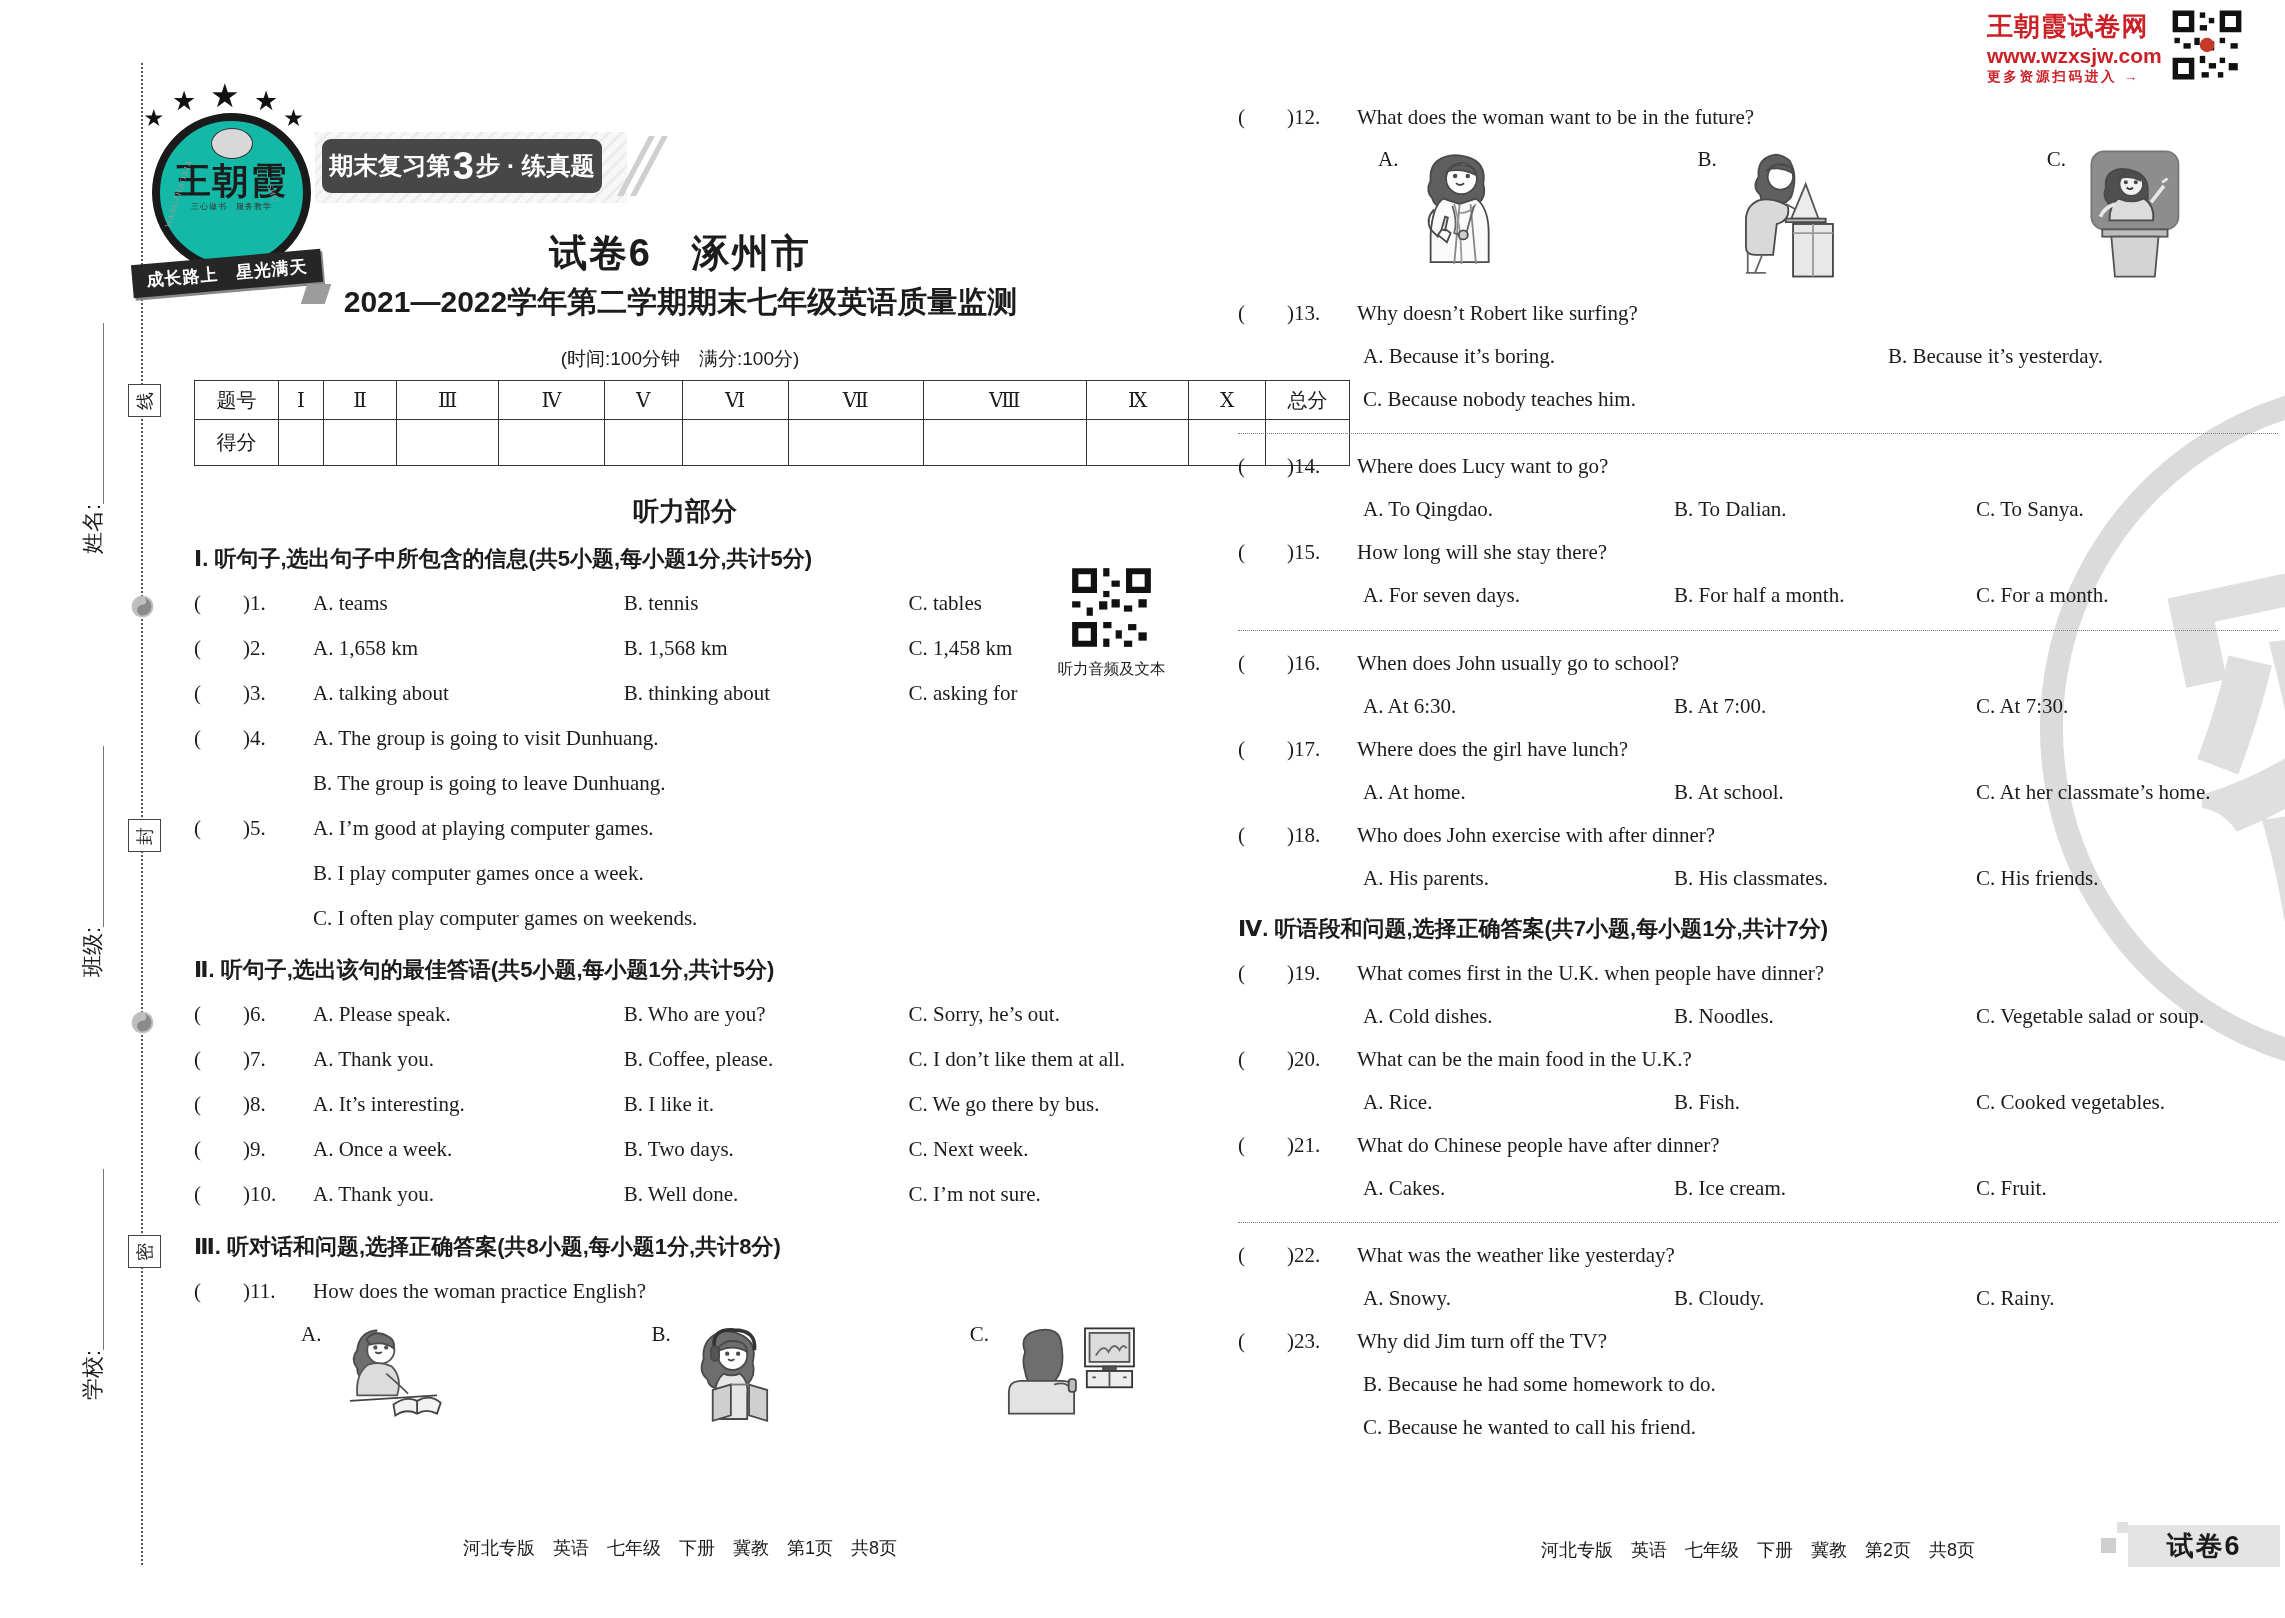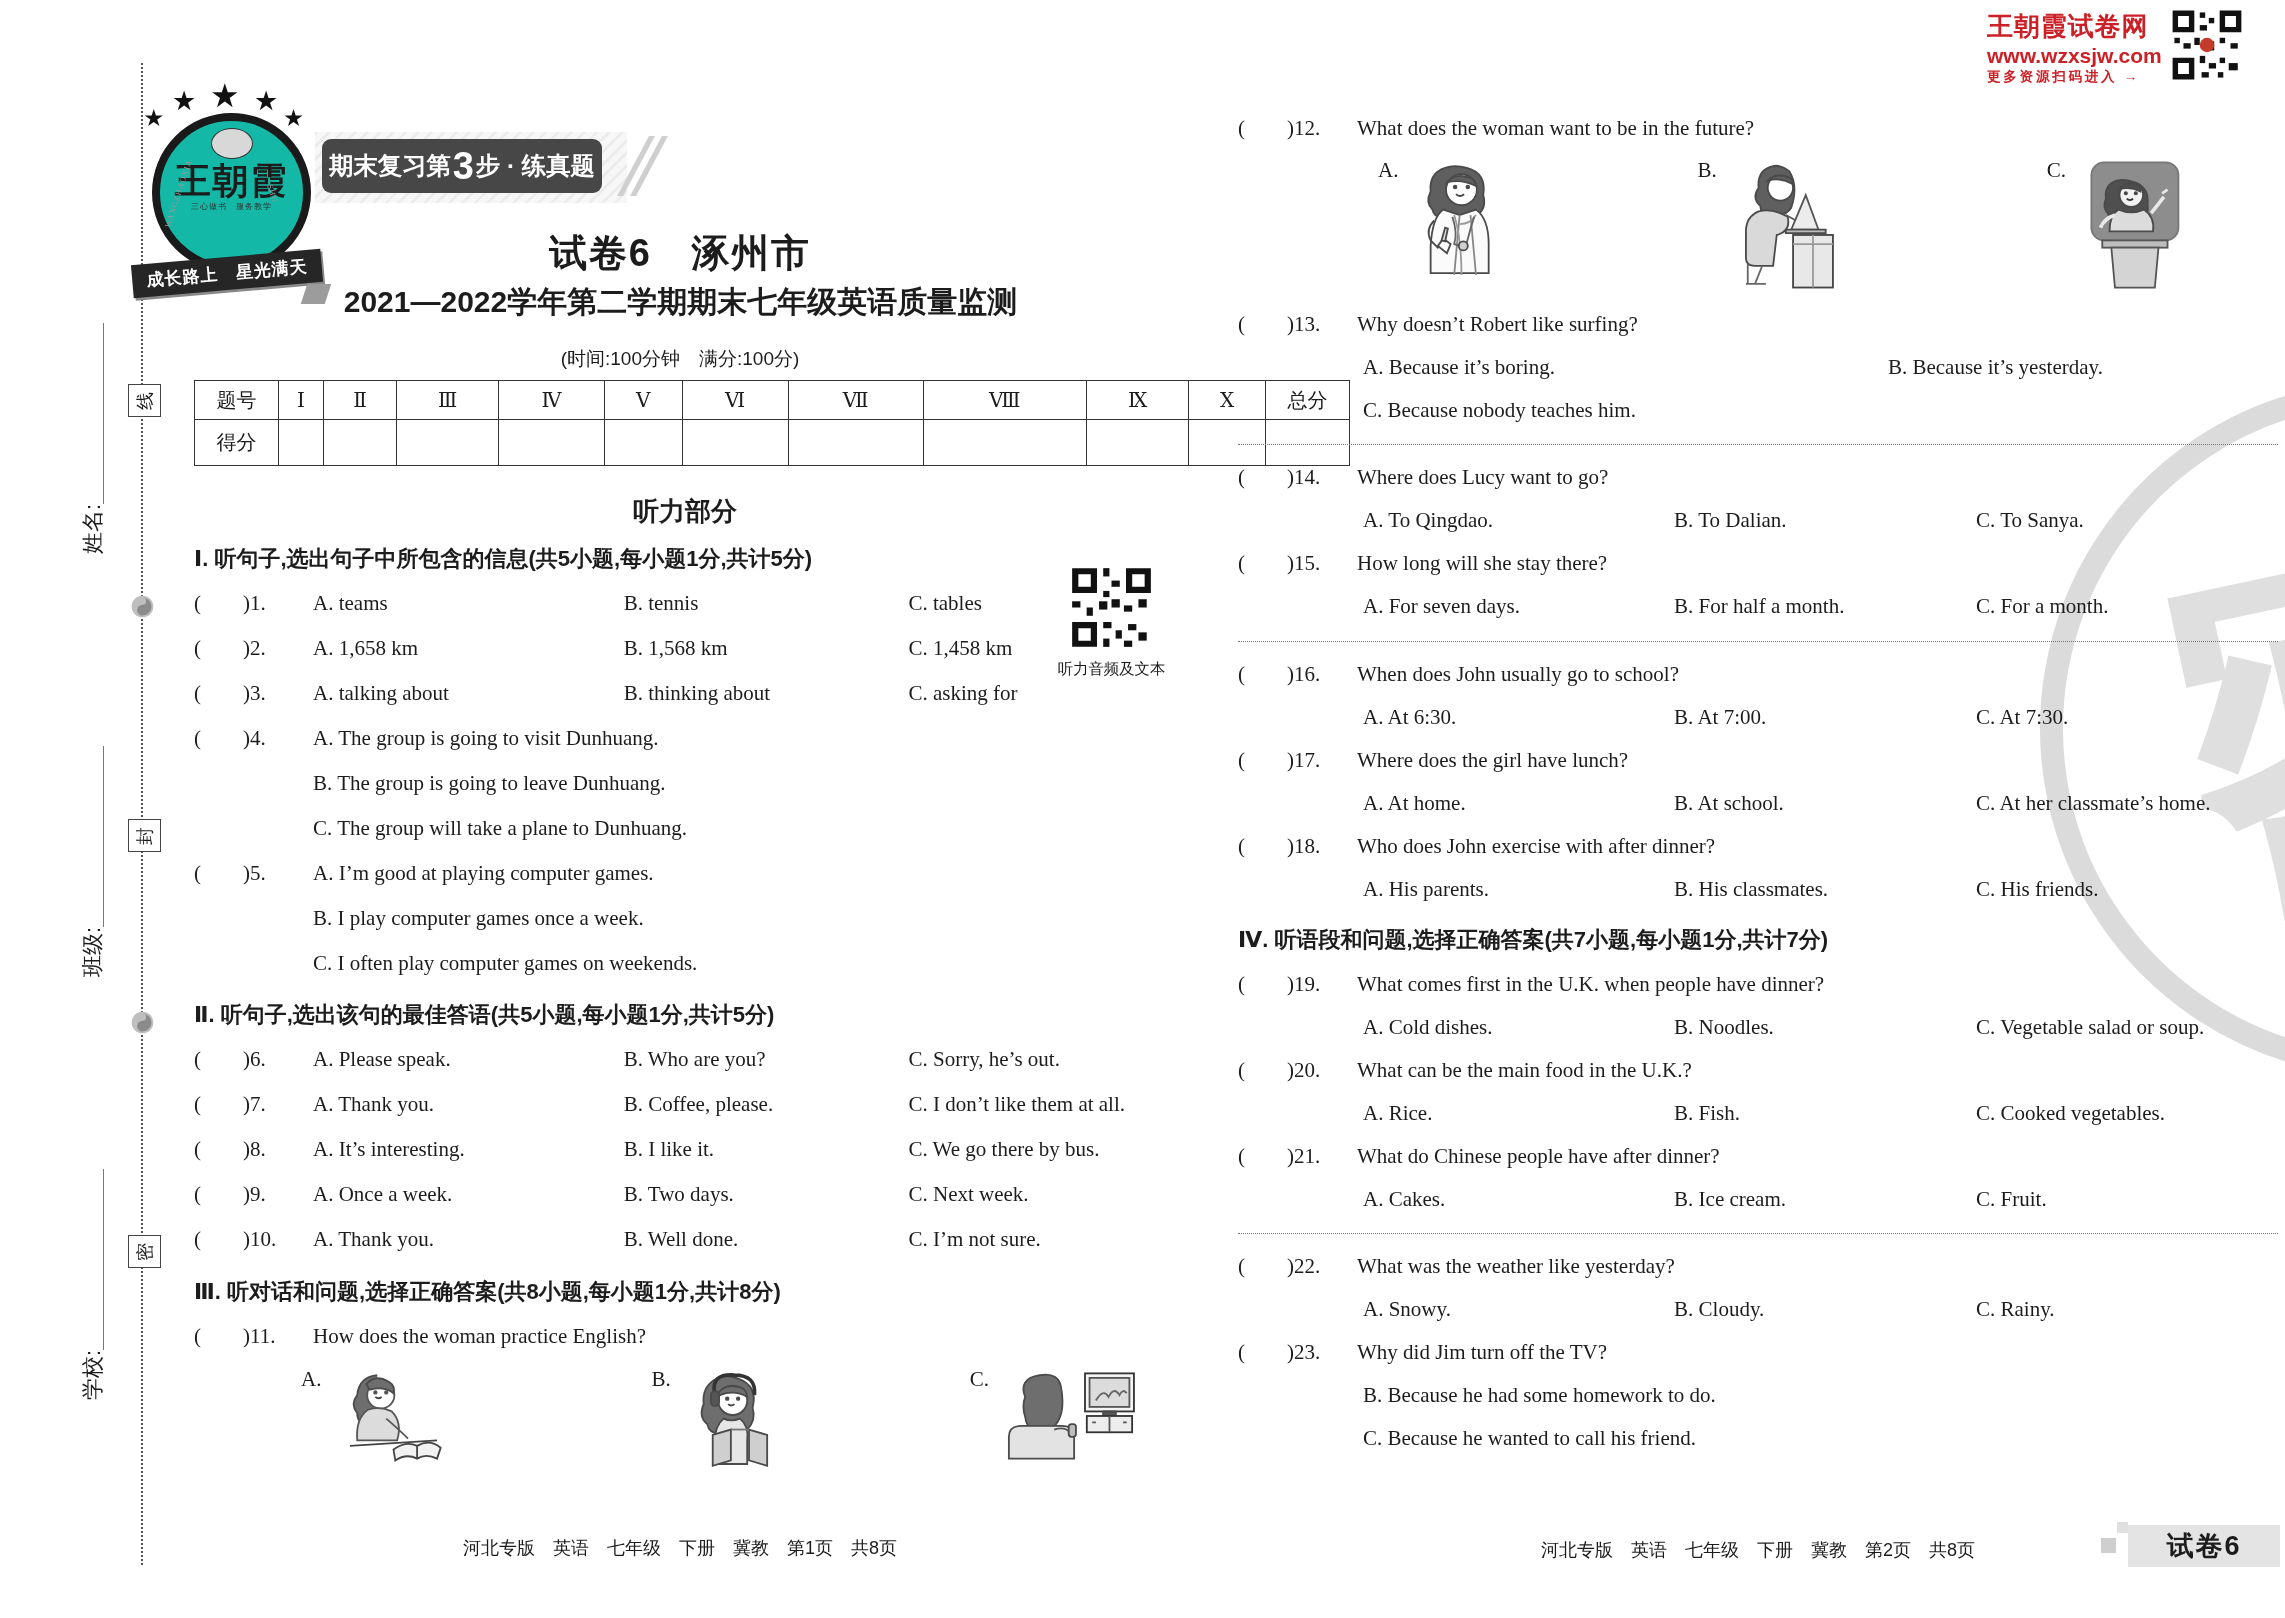--- a/index.html
+++ b/index.html
@@ -66,21 +66,21 @@
   .paper-meta{position:absolute;left:194px;top:346px;width:972px;text-align:center;font-size:19px;z-index:2;}
 
   
   .score-table{position:absolute;left:194px;top:380px;width:1156px;z-index:2;border-collapse:collapse;}
   .score-table td{border:1.8px solid #333;text-align:center;font-size:20px;height:38px;padding:0;}
   .score-table .lab{width:83px;font-size:20px;}
   .score-table tr.score td{height:45px;margin-left:15px;}
 
   
   .page-left{position:absolute;left:194px;top:494px;width:982px;z-index:2;}
-  .page-right{position:absolute;left:1238px;top:107px;width:1040px;z-index:2;}
+  .page-right{position:absolute;left:1238px;top:96px;width:1040px;z-index:2;}
   .listening-title{text-align:center;font-size:26px;font-weight:bold;margin-bottom:12.7px;}
   .sec-heading{font-size:22px;font-weight:bold;margin:14.5px 0 7.2px 0;}
   .q-line{display:flex;font-size:21px;line-height:45px;}
   .page-right .q-line{line-height:43px;}
   .q-prefix{flex:0 0 119px;white-space:nowrap;}
   .q-indent{margin-left:119px;}
   .opts{flex:1;display:grid;}
   .opts.c3{grid-template-columns:36% 33% 31%;}
   .opts.c1{grid-template-columns:100%;}
   .page-right .opt-row{margin-left:125px;display:grid;font-size:21px;line-height:43px;}
@@ -304,25 +304,20 @@
       <div class="opts c1">
         <span class="opt en">A. The group is going to visit Dunhuang.</span>
       </div>
     </div>
     <div class="q-line">
       <div class="opts q-indent c1">
         <span class="opt en">B. The group is going to leave Dunhuang.</span>
       </div>
     </div>
     <div class="q-line">
-      <div class="opts q-indent c1">
-        <span class="opt en">C. The group will take a plane to Dunhuang.</span>
-      </div>
-    </div>
-    <div class="q-line">
       <span class="q-prefix en"><span>(　　)</span><span>5.</span></span>
       <div class="opts c1">
         <span class="opt en">A. I’m good at playing computer games.</span>
       </div>
     </div>
     <div class="q-line">
       <div class="opts q-indent c1">
         <span class="opt en">B. I play computer games once a week.</span>
       </div>
     </div>

